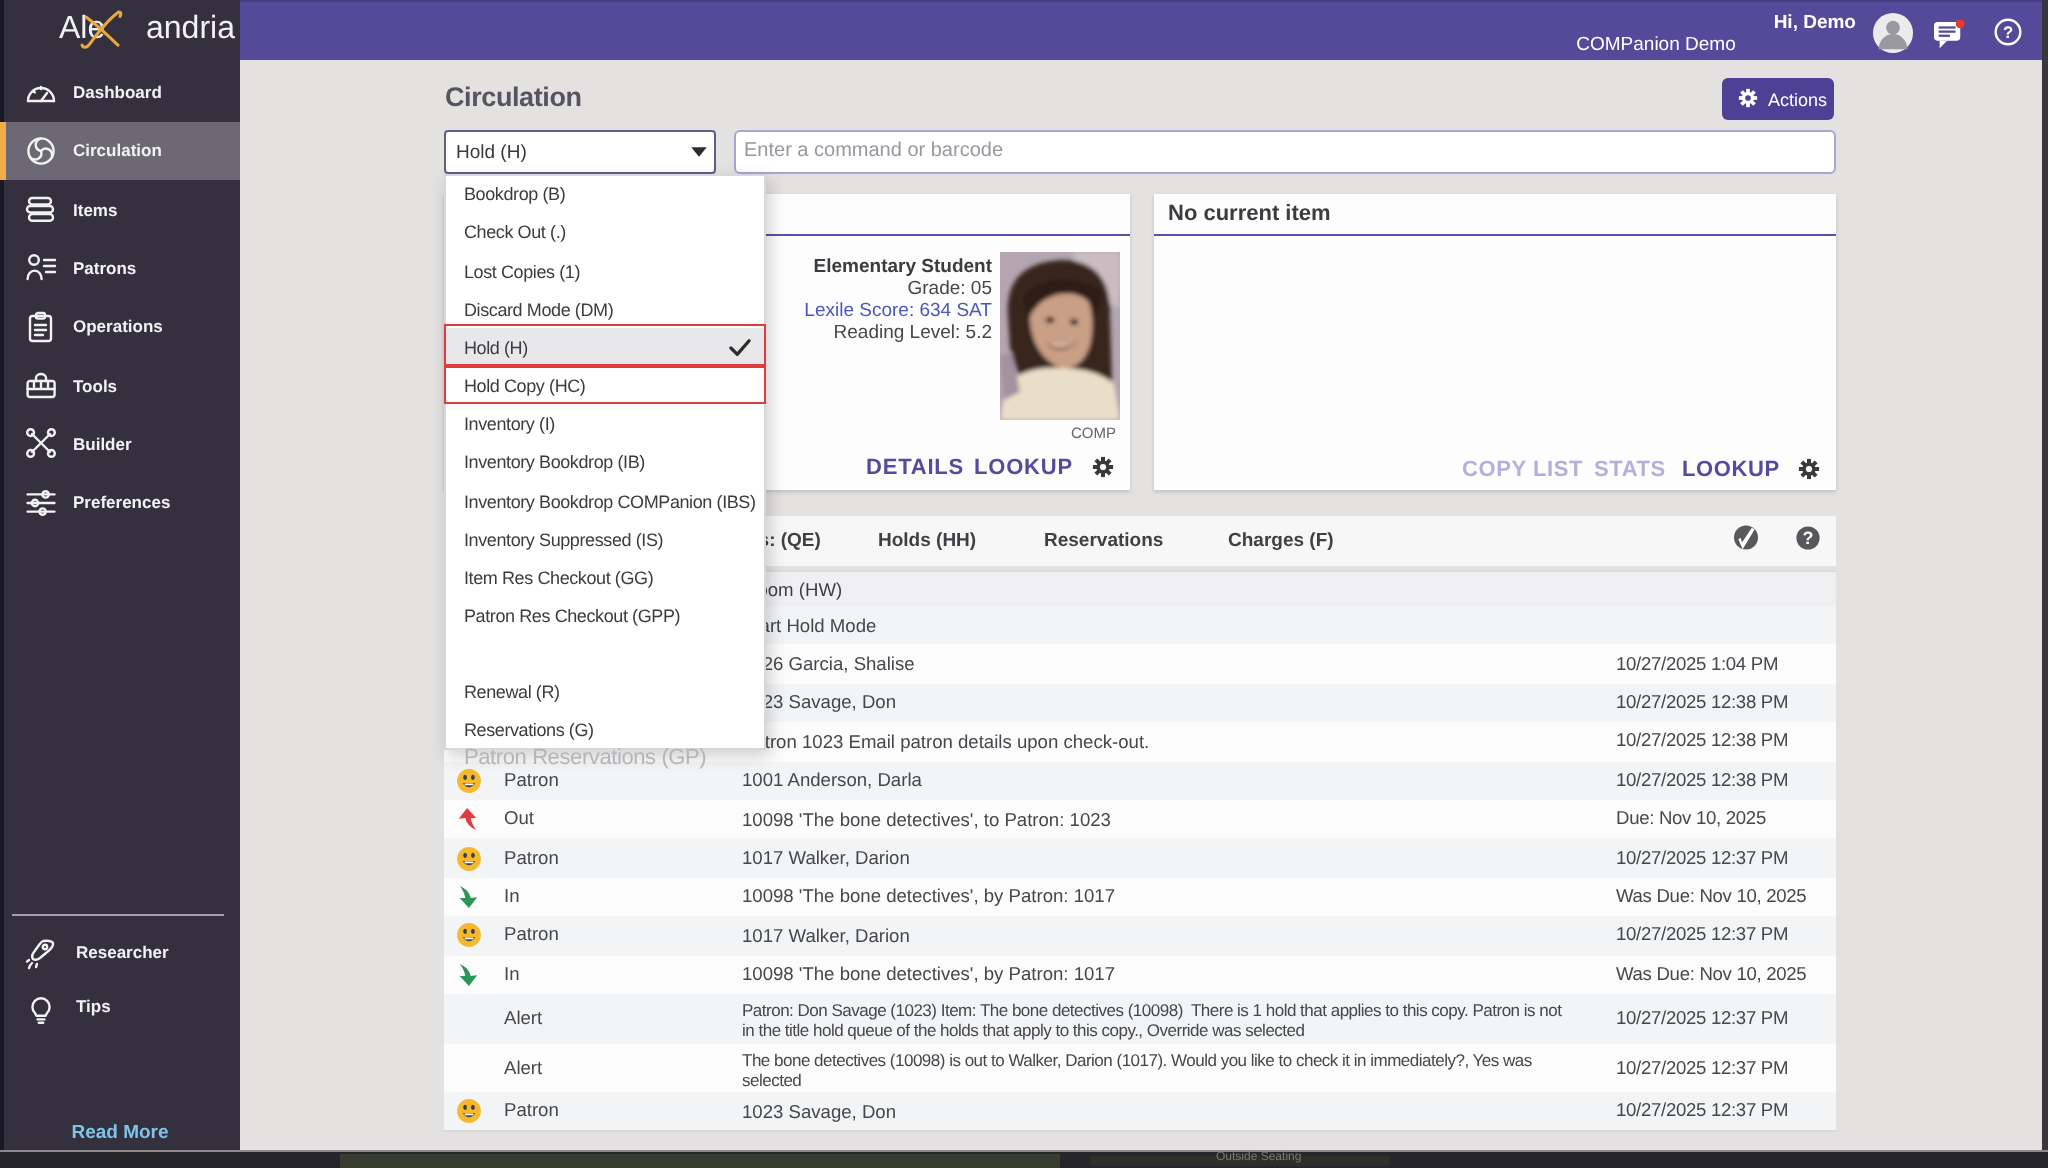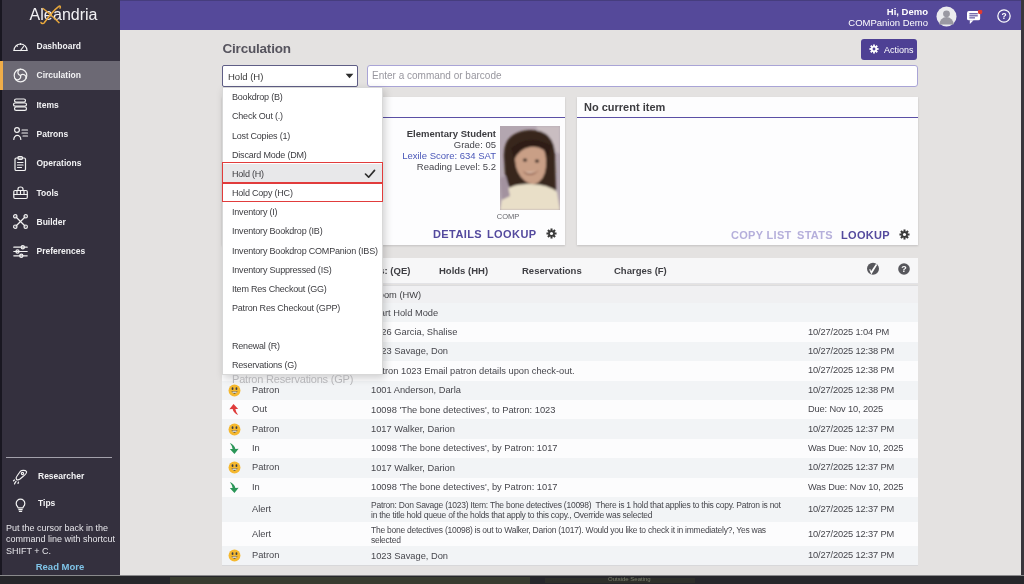--- a/index.html
+++ b/index.html
@@ -12,21 +12,21 @@
 <body>
 <div id="page">
 
   <div class="abs" style="left:0;top:0;width:120px;height:2px;background:#97969b;"></div>
 
   <div class="abs" style="left:118px;top:0;width:903px;height:30px;background:#55499a;border-top:1px solid #463d7e;box-sizing:border-box;"></div>
 
   <div class="abs" style="left:1021px;top:0;width:3px;height:584px;background:#39363c;"></div>
 
   <div class="abs tt" style="left:728px;top:5.5px;width:200px;text-align:right;color:#fff;font-size:9.5px;font-weight:bold;">Hi, Demo</div>
-  <div class="abs tt" style="left:728px;top:16.5px;width:200px;text-align:right;color:#fff;font-size:9.5px;">COMPanion Demo</div>
+  <div class="abs tt" style="left:728px;top:16.5px;width:200px;text-align:center;color:#fff;font-size:9.5px;">COMPanion Demo</div>
 
   <svg class="abs" style="left:936px;top:5.5px;" width="21" height="21" viewBox="0 0 22 22">
     <circle cx="11" cy="11" r="10.5" fill="#ebebee"></circle>
     <circle cx="11" cy="8.2" r="3.6" fill="#9a99a2"></circle>
     <path d="M3.5 19.5 a7.5 8 0 0 1 15 0 Z" fill="#9a99a2"></path>
   </svg>
 
   <svg class="abs" style="left:966px;top:10px;" width="17" height="15" viewBox="0 0 18 16">
     <rect x="1" y="1" width="14" height="10" rx="2" fill="#fff"></rect>
     <path d="M4 11 L4 15 L8 11 Z" fill="#fff"></path>
@@ -37,21 +37,21 @@
   </svg>
 
   <svg class="abs" style="left:997px;top:8.5px;" width="14" height="14" viewBox="0 0 15 15">
     <circle cx="7.5" cy="7.5" r="6.6" fill="none" stroke="#fff" stroke-width="1.3"></circle>
     <text x="7.5" y="10.7" font-size="9" font-weight="bold" fill="#fff" text-anchor="middle" font-family="Liberation Sans">?</text>
   </svg>
 
   <div class="abs" style="left:0;top:0;width:2px;height:576px;background:#191721;"></div>
   <div class="abs" style="left:2px;top:0;width:118px;height:576px;background:#34303e;"></div>
   <div class="abs tt" style="left:29.5px;top:6px;color:#f2f1f4;font-size:16px;">Ale</div>
-  <div class="abs tt" style="left:53px;top:6px;color:#f2f1f4;font-size:16px;">andria</div>
+  <div class="abs tt" style="left:53px;top:6px;color:#f2f1f4;font-size:16px;padding-left:20px;">andria</div>
   <svg class="abs" style="left:39px;top:3.5px;" width="23" height="21" viewBox="0 0 23 21">
     <g fill="none" stroke="#e9a83c" stroke-width="1.5" stroke-linecap="round">
       <path d="M2 18.5 C2.5 20.2 4.6 19.8 5.6 18.3 C10 12.3 15 6 19.5 2.6 C21 1.4 22 2.4 21 4.2"></path>
       <path d="M4 4.5 C9 8 15 13.8 20 18.6"></path>
     </g>
   </svg>
 
   <div id="menu">
       <svg class="abs" style="left:12px;top:37.5px;" width="17" height="17" viewBox="0 0 17 17">
         <path d="M2 12.5 a6.5 6.5 0 0 1 13 0" stroke="#f2f2f2" stroke-width="1.2" fill="none" stroke-linecap="round" stroke-linejoin="round"></path>
@@ -137,21 +137,20 @@
         <path d="M2.5 12 L1.5 12.8" stroke="#f2f2f2" stroke-width="1.2" fill="none" stroke-linecap="round" stroke-linejoin="round"></path>
       </svg>
       <div class="abs tt" style="left:38px;top:470.5px;font-size:8.5px;font-weight:bold;color:#f2f2f4;">Researcher</div>
       <svg class="abs" style="left:12px;top:495px;" width="17" height="17" viewBox="0 0 17 17">
         <path d="M5.5 11.5 a4.3 4.3 0 1 1 6 0 l-.7 1.4 h-4.6 Z" stroke="#f2f2f2" stroke-width="1.2" fill="none" stroke-linecap="round" stroke-linejoin="round"></path>
         <line x1="6.8" y1="14.7" x2="10.2" y2="14.7" stroke="#f2f2f2" stroke-width="1.2" fill="none" stroke-linecap="round" stroke-linejoin="round"></line>
         <line x1="7.4" y1="16.4" x2="9.6" y2="16.4" stroke="#f2f2f2" stroke-width="1.2" fill="none" stroke-linecap="round" stroke-linejoin="round"></line>
       </svg>
       <div class="abs tt" style="left:38px;top:498px;font-size:8.5px;font-weight:bold;color:#f2f2f4;">Tips</div>
     </div>
-  <div class="abs" style="left:6px;top:523px;width:112px;color:#e6e5ea;font-size:9px;line-height:11.3px;">Put the cursor back in the command line with shortcut SHIFT + C.</div>
   <div class="abs tt" style="left:0;top:561px;width:120px;text-align:center;color:#7fc4e8;font-size:9.5px;font-weight:bold;">Read More</div>
 
   <div class="abs tt" style="left:222.5px;top:41px;font-size:13.5px;font-weight:600;letter-spacing:-.2px;color:#56545e;">Circulation</div>
 
   <div class="abs" style="left:861px;top:39px;width:56px;height:20.5px;background:#4e4094;border-radius:3px;"></div>
   <svg class="abs" style="left:869px;top:44px;" width="10" height="10" viewBox="0 0 12 12">
     <g stroke="#fff" stroke-width="2.2">
         <line x1="6" y1="0.5" x2="6" y2="11.5"></line>
         <line x1="0.5" y1="6" x2="11.5" y2="6"></line>
         <line x1="2.1" y1="2.1" x2="9.9" y2="9.9"></line>
@@ -195,21 +194,21 @@
       <path d="M15 34 Q15 17 31 16 Q45 17 46 33 Q47 50 39 56 Q32 61 25 55 Q16 48 15 34 Z" fill="#c99f86"></path>
       <path d="M11 22 Q28 7 51 19 L49 32 Q44 19 30 21 Q19 23 14 34 Z" fill="#2e1f17"></path>
       <ellipse cx="25" cy="34" rx="2.1" ry="1.5" fill="#241812"></ellipse>
       <ellipse cx="37" cy="35" rx="2.1" ry="1.5" fill="#241812"></ellipse>
       <path d="M23 45 Q30 51 39 44 Q35 49 30 49 Q25 49 23 45 Z" fill="#8a5a48"></path>
       <path d="M24.5 45.5 Q30 48.5 37 44.8 Q31 47 24.5 45.5 Z" fill="#e8d9cf"></path>
       <path d="M0 84 L3 66 Q13 57 30 58 Q48 58 57 66 L60 84 Z" fill="#e9dfc8"></path>
       <path d="M0 52 L6 50 L10 70 L2 74 Z" fill="#a3929f"></path>
     </g>
   </svg>
-  <div class="abs tt" style="left:458px;top:211.5px;width:100px;text-align:center;font-size:7.5px;color:#66666b;">COMP</div>
+  <div class="abs tt" style="left:458px;top:211.5px;width:100px;text-align:right;font-size:7.5px;color:#66666b;">COMP</div>
 
   <div class="abs tt" style="left:433px;top:227.5px;font-size:11px;font-weight:bold;letter-spacing:.4px;color:#544a9e;">DETAILS</div>
   <div class="abs tt" style="left:487px;top:227.5px;font-size:11px;font-weight:bold;letter-spacing:.4px;color:#544a9e;">LOOKUP</div>
   <svg class="abs" style="left:546px;top:228px;" width="11" height="11" viewBox="0 0 12 12">
     <g stroke="#3a3a3a" stroke-width="2.2">
         <line x1="6" y1="0.5" x2="6" y2="11.5"></line>
         <line x1="0.5" y1="6" x2="11.5" y2="6"></line>
         <line x1="2.1" y1="2.1" x2="9.9" y2="9.9"></line>
         <line x1="9.9" y1="2.1" x2="2.1" y2="9.9"></line>
       </g>

